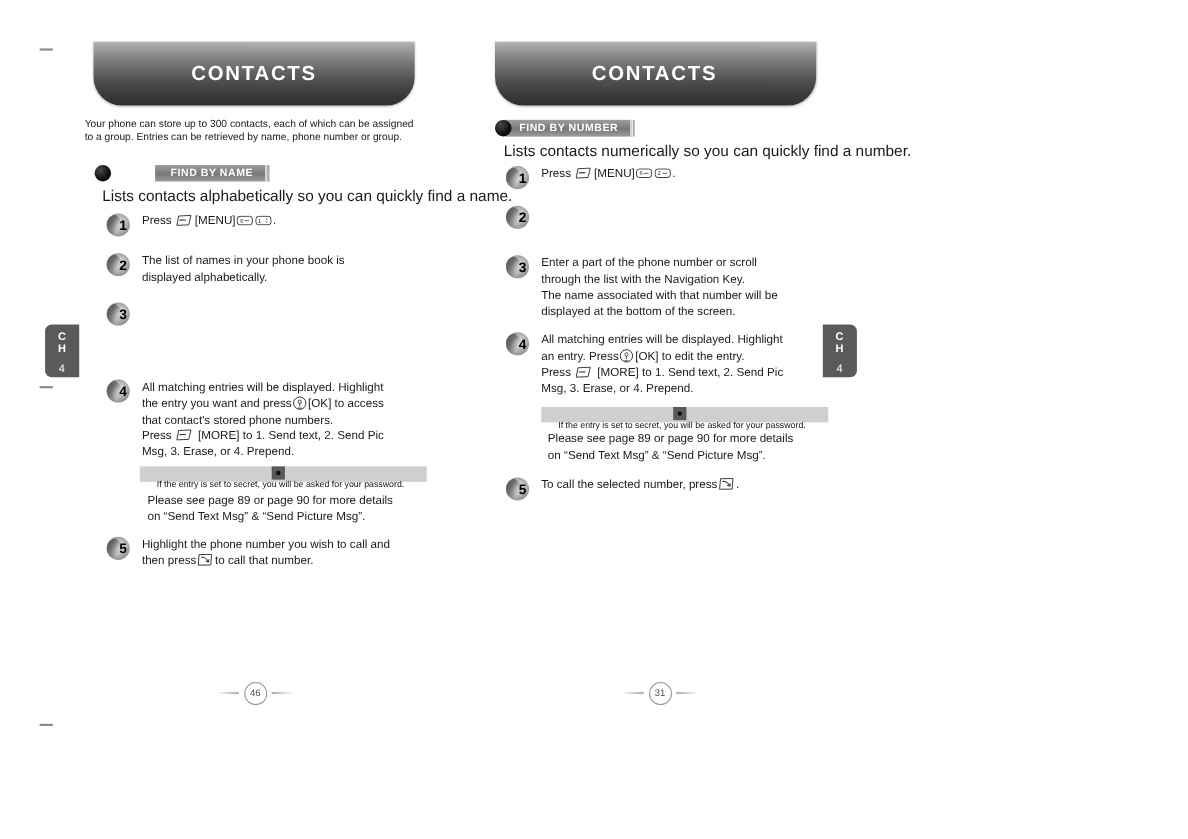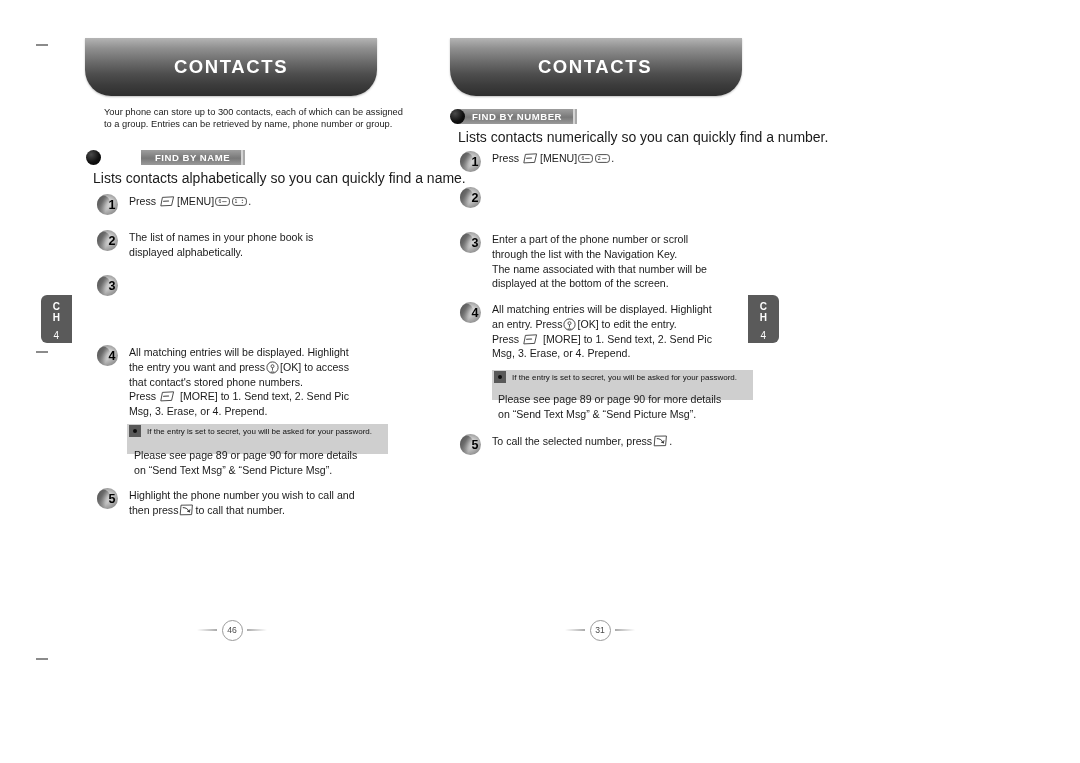--- a/index.html
+++ b/index.html
@@ -201,21 +201,22 @@
   }
   .k-call svg { display:block; }
 
   
   .note {
     position: absolute;
     background: #cfcfcf;
     height: 14px;
     display: flex;
     align-items: center;
-    padding: 0 5px 16px 0;
+    padding: 0 5px 0 0;
+    flex-direction: column;
   }
   .note-marker {
     width: 12px; height: 12px;
     background: #595959;
     margin: 0 6px 0 2px;
     display: flex;
     align-items: center;
     justify-content: center;
     flex: 0 0 auto;
   }
@@ -304,21 +305,21 @@
 <div class="edge-tick" style="left:36px; top:658px;"></div>
 
 <div class="spread">
 
   <div class="page page-left">
 
     <div class="banner banner-left">
       <span class="banner-title">CONTACTS</span>
     </div>
 
-    <div class="intro" style="left:104px; top:107px; width:302px;">Your phone can store up to 300 contacts, each of which can be assigned to a group. Entries can be retrieved by name, phone number or group.</div>
+    <div class="intro" style="left:77px; top:107px; width:302px;">Your phone can store up to 300 contacts, each of which can be assigned to a group. Entries can be retrieved by name, phone number or group.</div>
 
     <div class="section-head" style="left:86px; top:150px;gap:47px;">
       <span class="section-dot"></span>
       <span class="section-bar">
         <span class="section-bar-text">FIND BY NAME</span>
       </span>
     </div>
 
     <div class="sub-caption" style="left:93px; top:172px;">Lists contacts alphabetically so you can quickly find a name.</div>
 

